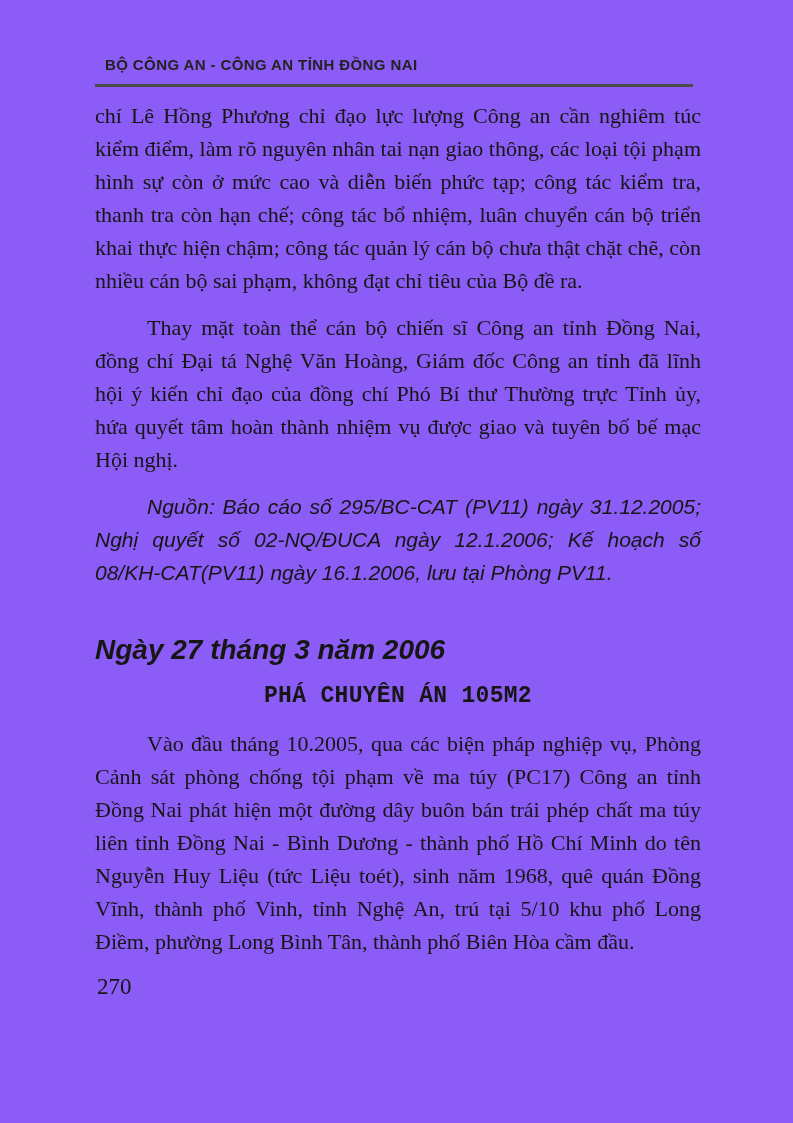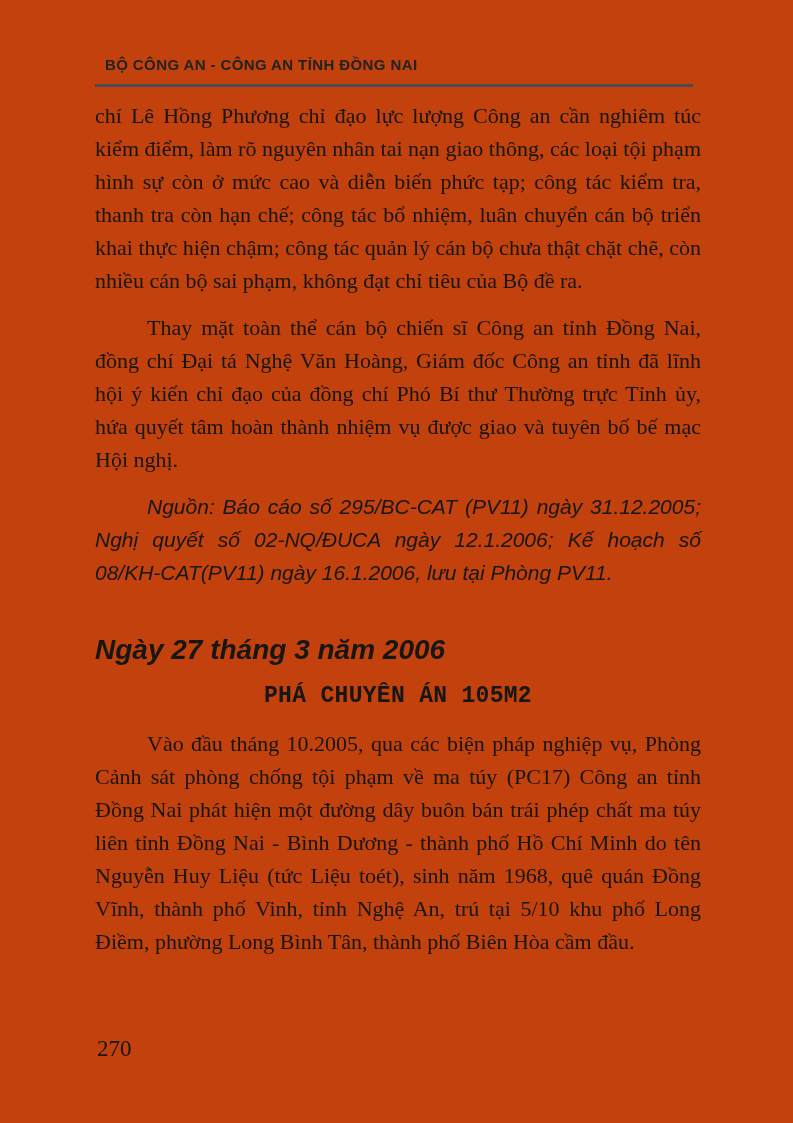--- a/index.html
+++ b/index.html
@@ -9,21 +9,21 @@
   body {
     width: 793px;
     height: 1123px;
     background: #fdfdfb;
     overflow: hidden;
   }
   .page {
     position: relative;
     width: 793px;
     height: 1123px;
-    background: #c2410c;
+    background: #8b5cf6;
     color: #1a1a1a;
   }
   .running-header {
     position: absolute;
     left: 105px;
     top: 56px;
     font-family: "Liberation Sans", sans-serif;
     font-weight: bold;
     font-size: 15px;
     letter-spacing: 0.4px;
@@ -73,21 +73,21 @@
     font-family: Liberation Mono, monospace;
     font-weight: bold;
     font-size: 23px;
     text-align: center;
     letter-spacing: 0.3px;
     margin: 0 0 26px 0;
   }
   .page-number {
     position: absolute;
     left: 97px;
-    top: 1036px;
+    top: 974px;
     font-family: "Liberation Serif", serif;
     font-size: 23px;
     color: #161614;
   }
 </style>
 </head>
 <body>
 
 <div class="page">
 

